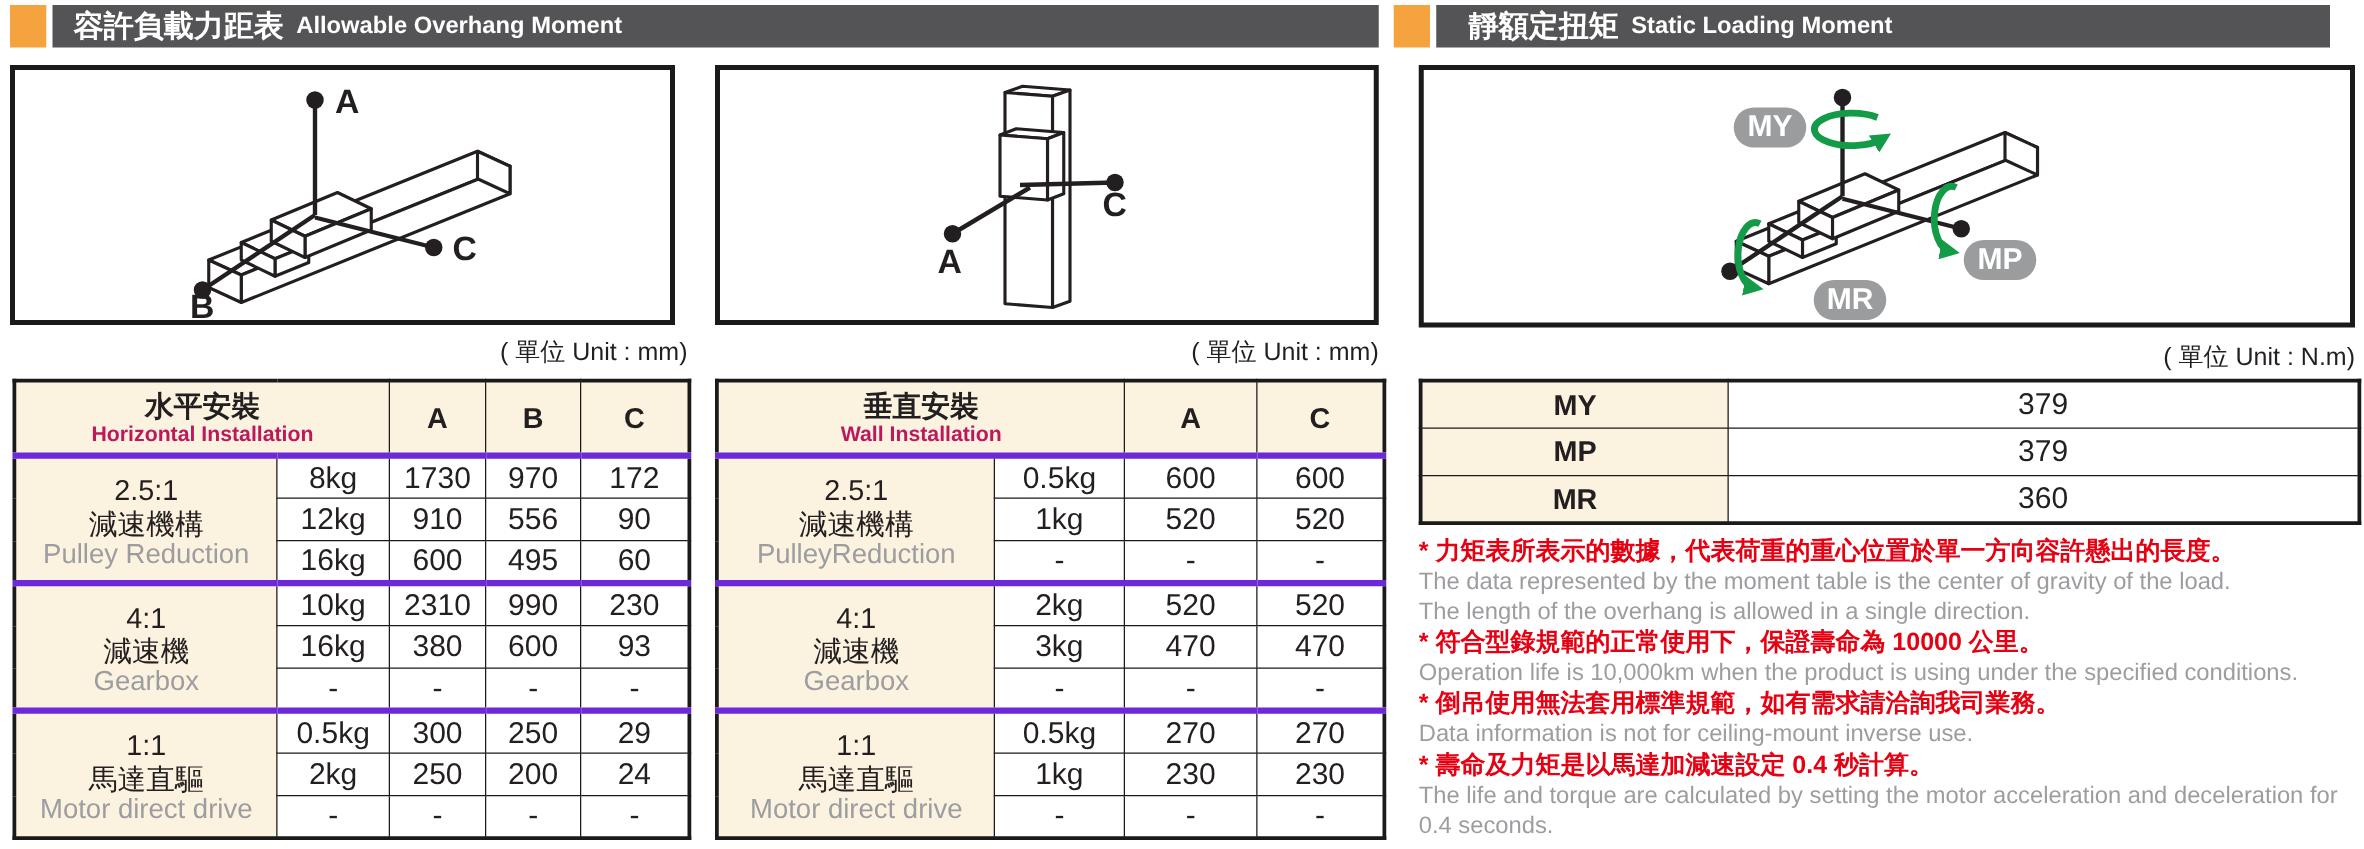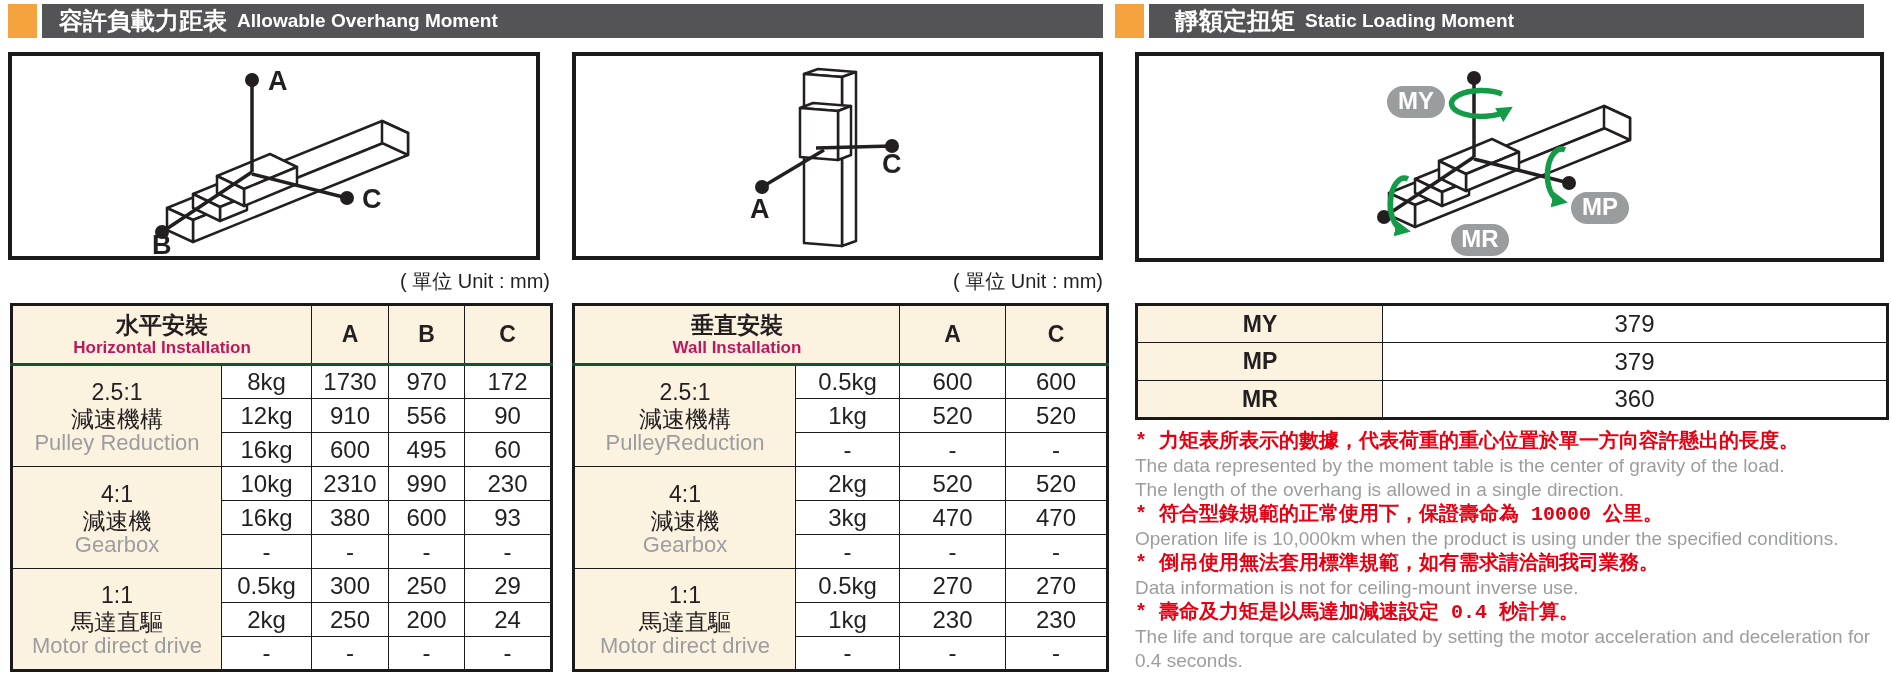--- a/index.html
+++ b/index.html
@@ -17,35 +17,35 @@
   .dbox{position:absolute;border:4px solid #1a1a1a;background:#fff;}
 
   
   .unit{position:absolute;font-size:20px;color:#231F20;text-align:right;}
 
   
   table.dtable{position:absolute;border-collapse:collapse;table-layout:fixed;background:#fff;}
   table.dtable td,table.dtable th{border:1.5px solid #1a1a1a;padding:0;text-align:center;vertical-align:middle;}
   table.dtable{border:3px solid #1a1a1a;}
   table.dtable tr.hdr th{border-bottom:3px solid #14532d;}
-  table.dtable tr.gstart td{border-top:1px solid #6d28d9;}
+  table.dtable tr.gstart td{border-top:5px solid #6d28d9;}
   .cream{background:#FBF2DF;}
   .hzh{font-size:23px;line-height:26px;}
   .hen{font-size:17px;line-height:19px;color:#be185d;}
   .colh{font-size:23px;}
   .ratio{font-size:23px;line-height:27px;}
   .gzh{font-size:23px;line-height:27px;}
   .gen{font-size:22px;line-height:20px;color:#9C9DA0;}
   .dcell{font-size:24px;}
   .mlabel{font-size:23px;font-weight:bold;}
   .mval{font-size:24px;}
 
   
   #notes{position:absolute;left:1135px;top:429px;width:752px;}
-  .note-zh{color:#E60012;font-weight:bold;font-size:20px;line-height:25px;font-family:Liberation Mono, monospace;}
+  .note-zh{color:#E60012;font-weight:bold;font-size:20px;line-height:25px;}
   .note-en{color:#9C9DA0;font-size:19px;line-height:24px;}
 
   
   .face{fill:#fff;stroke:#231F20;stroke-width:2.5;stroke-linejoin:round;}
   .axis{stroke:#231F20;stroke-width:3.5;}
   .dot{fill:#231F20;}
   .albl{font-family:"Liberation Sans",sans-serif;font-weight:bold;font-size:27px;fill:#231F20;}
   .garc{stroke:#149B47;stroke-width:5.5;fill:none;}
   .badge{fill:#9B9C9E;}
   .btxt{font-family:"Liberation Sans",sans-serif;font-weight:bold;font-size:24px;fill:#fff;text-anchor:middle;}
@@ -155,20 +155,21 @@
       <text class="btxt" x="277" y="53">MY</text>
       <rect class="badge" x="432" y="136" width="58" height="32" rx="16"></rect>
       <text class="btxt" x="461" y="159">MP</text>
       <rect class="badge" x="312" y="168" width="58" height="32" rx="16"></rect>
       <text class="btxt" x="341" y="191">MR</text>
     </svg>
   </div>
 
   <div class="unit" style="left:300px;top:268px;width:250px;">( 單位 Unit : mm)</div>
   <div class="unit" style="left:853px;top:268px;width:250px;">( 單位 Unit : mm)</div>
+  <div class="unit" style="left:1634px;top:272px;width:250px;">( 單位 Unit : N.m)</div>
 
   <table class="dtable" style="left:10px;top:303px;width:540px;">
     <colgroup>
         <col style="width:210px">
         <col style="width:90px">
         <col style="width:77px">
         <col style="width:76px">
         <col style="width:87px">
       </colgroup>
     <tbody>

